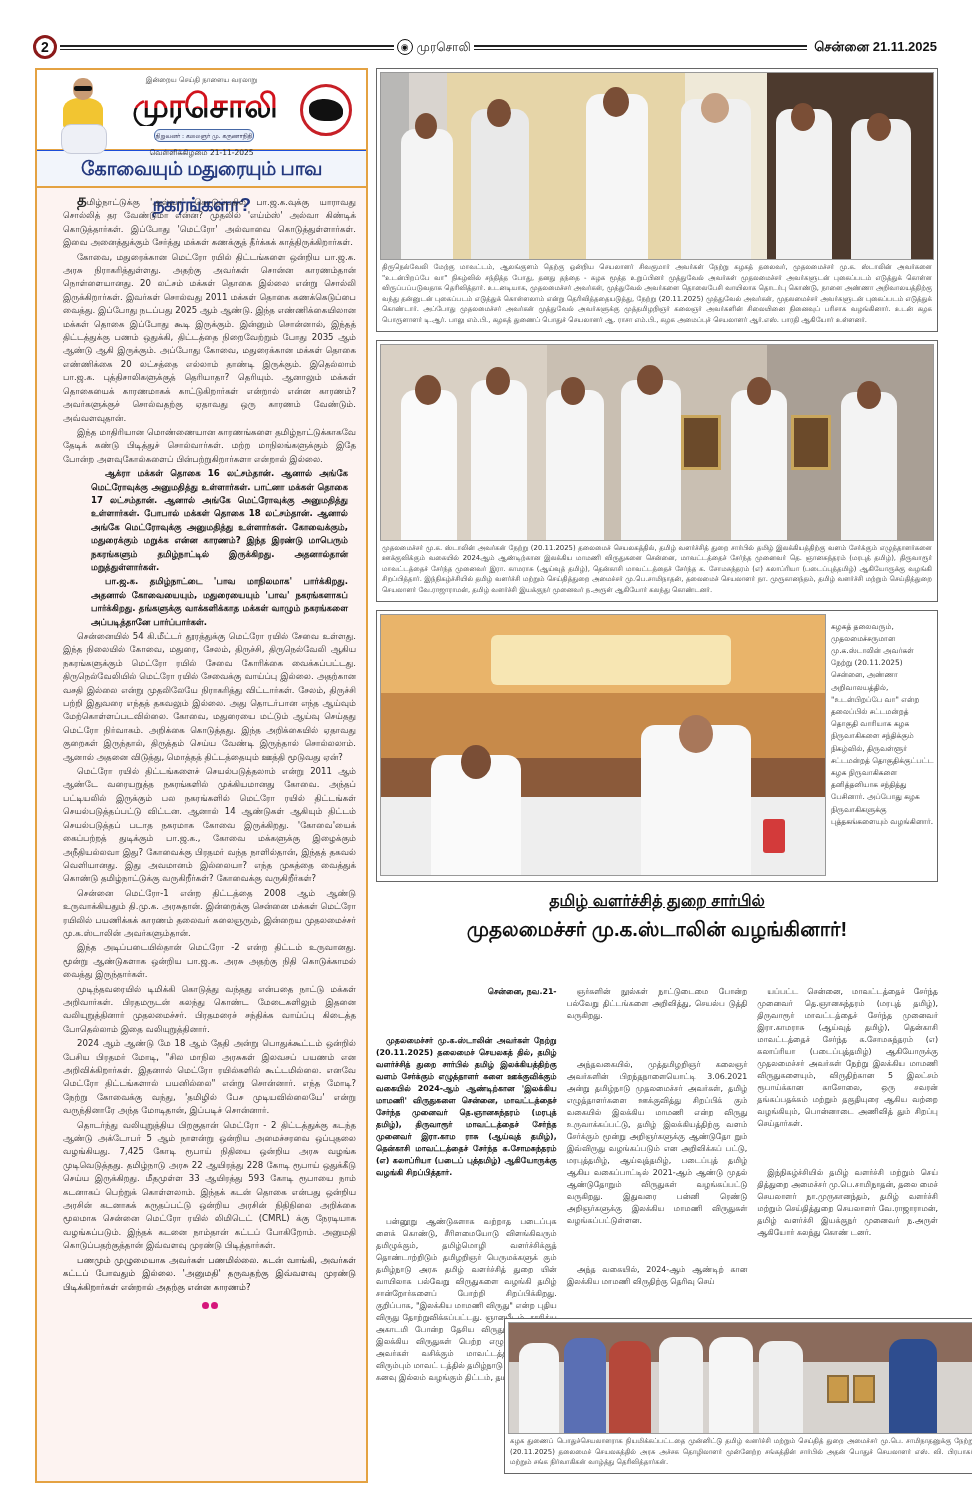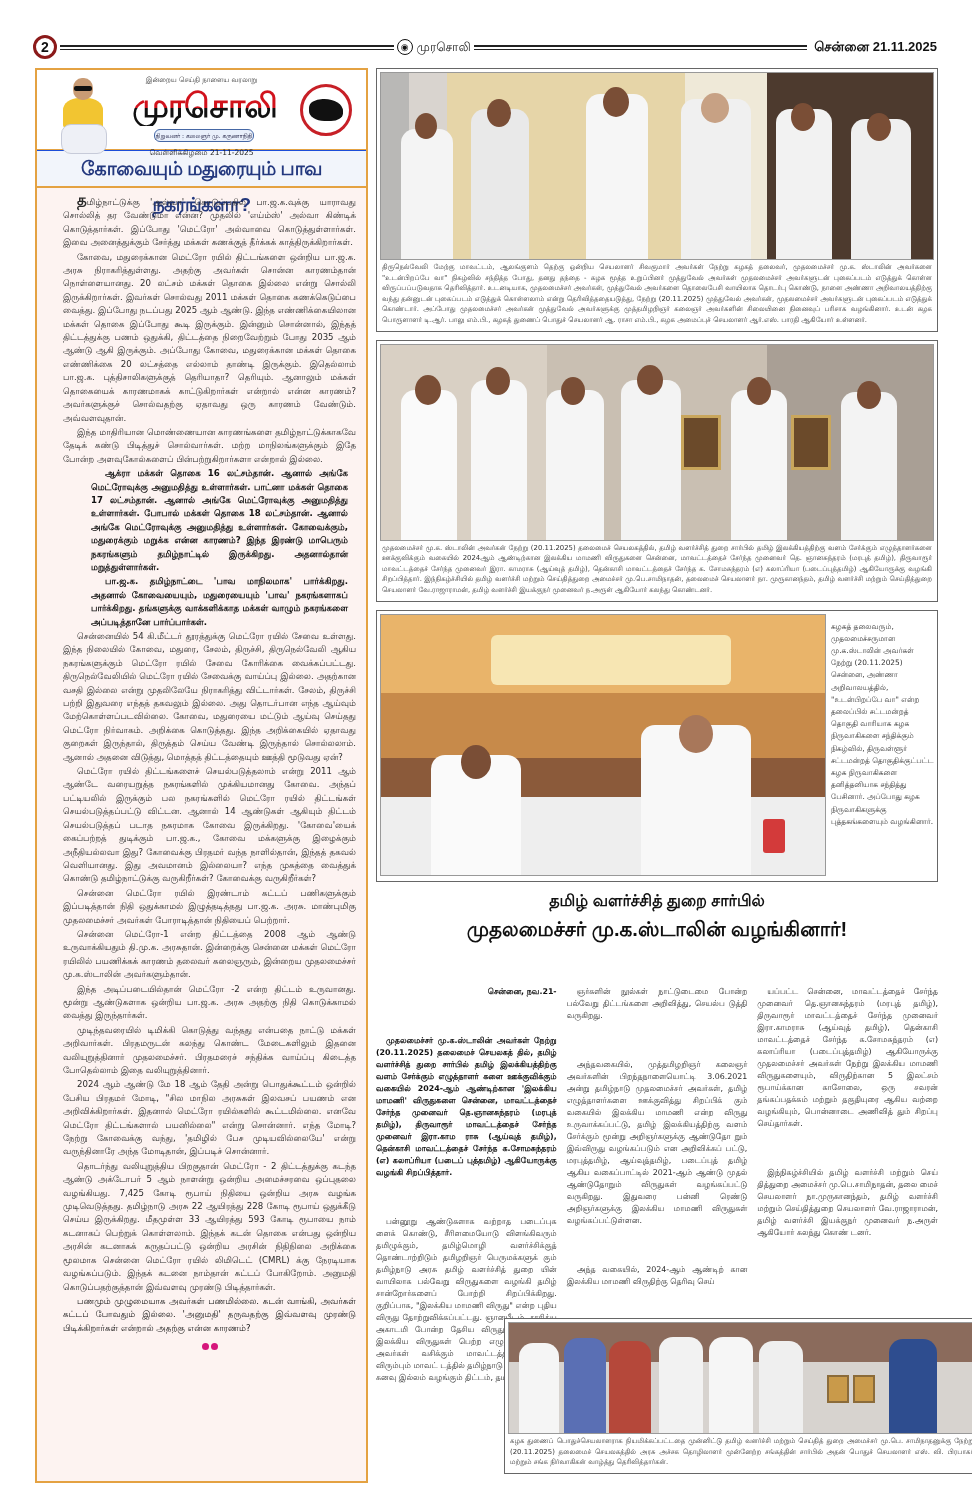--- a/index.html
+++ b/index.html
@@ -43,21 +43,21 @@
   .caption { font-size: 6.9px; line-height: 10.6px; color: #333; padding: 2px 2px 2px 2px; text-align: justify; }
 
   .p1 { height: 188px; background: linear-gradient(90deg, #b9b8b6 0 5%, #d9d4cf 5% 12%, #e6d5a8 12% 55%, #efe9d8 55% 70%, #4d3a2e 70% 100%); }
   .p2 { height: 197px; background: linear-gradient(90deg, #d9d0c4 0 30%, #c9bfb2 30% 70%, #a99f95 70% 100%); }
   .p3 { height: 262px; background: linear-gradient(180deg, #e9b46a 0 30%, #c78a4a 30% 55%, #8b5a3a 55% 70%, #eeeeee 70% 100%); }
   .p4 { height: 112px; background: linear-gradient(180deg, #8b6b5c 0 35%, #d7d3cf 35% 100%); }
 
   .person { position: absolute; bottom: 0; border-radius: 14px 14px 0 0; }
   .head-c { position: absolute; border-radius: 50%; background: #7a4e36; }
 
-  .award-kicker { text-align: center; margin-top: 10px; font-size: 16px; font-weight: bold; color: #111; font-family: "Liberation Sans", sans-serif; }
+  .award-kicker { text-align: center; margin-top: 10px; font-size: 16px; font-weight: bold; color: #111; text-decoration: underline; font-family: "Liberation Sans", sans-serif; }
   .award-title { text-align: center; margin-top: 2px; font-size: 25px; font-weight: 900; color: #e21d1d; letter-spacing: -1px; font-family: "Liberation Sans", sans-serif; line-height: 32px; }
   .award-sub { text-align: center; margin-top: 6px; font-size: 20px; font-weight: bold; color: #111; font-family: "Liberation Sans", sans-serif; }
   .cols3 { display: grid; grid-template-columns: 1fr 1fr 1fr; column-gap: 10px; margin-top: 6px; font-size: 7.9px; line-height: 12px; color: #2a2a2a; text-align: justify; }
   .cols3 p { text-indent: 10px; margin-bottom: 2px; margin-top: 37px; }
   .cols3 .lead-b { font-weight: bold; color: #111; }
   .side-cap { position: absolute; left: 454px; top: 10px; width: 104px; font-size: 7.4px; line-height: 12.2px; color: #333; }
 </style>
 </head>
 <body>
 
@@ -90,21 +90,20 @@
   </div>
   <div class="ed-headline">கோவையும் மதுரையும் பாவ நகரங்களா?</div>
   <div class="ed-body">
     <p class="lead">தமிழ்நாட்டுக்கு 'அல்வா' கொடுப்பதில் பா.ஜ.க.வுக்கு யாராவது சொல்லித் தர வேண்டுமா என்ன? முதலில் 'எய்ம்ஸ்' அல்வா கிண்டிக் கொடுத்தார்கள். இப்போது 'மெட்ரோ' அல்வாவை கொடுத்துள்ளார்கள். இவை அனைத்துக்கும் சேர்த்து மக்கள் கணக்குத் தீர்க்கக் காத்திருக்கிறார்கள்.</p>
     <p>கோவை, மதுரைக்கான மெட்ரோ ரயில் திட்டங்களை ஒன்றிய பா.ஜ.க. அரசு நிராகரித்துள்ளது. அதற்கு அவர்கள் சொன்ன காரணம்தான் நொள்ளையானது. 20 லட்சம் மக்கள் தொகை இல்லை என்று சொல்லி இருக்கிறார்கள். இவர்கள் சொல்வது 2011 மக்கள் தொகை கணக்கெடுப்பை வைத்து. இப்போது நடப்பது 2025 ஆம் ஆண்டு. இந்த எண்ணிக்கையிலான மக்கள் தொகை இப்போது கூடி இருக்கும். இன்னும் சொன்னால், இந்தத் திட்டத்துக்கு பணம் ஒதுக்கி, திட்டத்தை நிறைவேற்றும் போது 2035 ஆம் ஆண்டு ஆகி இருக்கும். அப்போது கோவை, மதுரைக்கான மக்கள் தொகை எண்ணிக்கை 20 லட்சத்தை எல்லாம் தாண்டி இருக்கும். இதெல்லாம் பா.ஜ.க. புத்திசாலிகளுக்குத் தெரியாதா? தெரியும். ஆனாலும் மக்கள் தொகையைக் காரணமாகக் காட்டுகிறார்கள் என்றால் என்ன காரணம்? அவர்களுக்குச் சொல்வதற்கு ஏதாவது ஒரு காரணம் வேண்டும். அவ்வளவுதான்.</p>
     <p>இந்த மாதிரியான மொண்ணையான காரணங்களை தமிழ்நாட்டுக்காகவே தேடிக் கண்டு பிடித்துச் சொல்வார்கள். மற்ற மாநிலங்களுக்கும் இதே போன்ற அளவுகோல்களைப் பின்பற்றுகிறார்களா என்றால் இல்லை.</p>
     <p class="bold">ஆக்ரா மக்கள் தொகை 16 லட்சம்தான். ஆனால் அங்கே மெட்ரோவுக்கு அனுமதித்து உள்ளார்கள். பாட்னா மக்கள் தொகை 17 லட்சம்தான். ஆனால் அங்கே மெட்ரோவுக்கு அனுமதித்து உள்ளார்கள். போபால் மக்கள் தொகை 18 லட்சம்தான். ஆனால் அங்கே மெட்ரோவுக்கு அனுமதித்து உள்ளார்கள். கோவைக்கும், மதுரைக்கும் மறுக்க என்ன காரணம்? இந்த இரண்டு மாபெரும் நகரங்களும் தமிழ்நாட்டில் இருக்கிறது. அதனால்தான் மறுத்துள்ளார்கள்.</p>
     <p class="bold">பா.ஜ.க. தமிழ்நாட்டை 'பாவ மாநிலமாக' பார்க்கிறது. அதனால் கோவையையும், மதுரையையும் 'பாவ' நகரங்களாகப் பார்க்கிறது. தங்களுக்கு வாக்களிக்காத மக்கள் வாழும் நகரங்களை அப்படித்தானே பார்ப்பார்கள்.</p>
     <p>சென்னையில் 54 கி.மீட்டர் தூரத்துக்கு மெட்ரோ ரயில் சேவை உள்ளது. இந்த நிலையில் கோவை, மதுரை, சேலம், திருச்சி, திருநெல்வேலி ஆகிய நகரங்களுக்கும் மெட்ரோ ரயில் சேவை கோரிக்கை வைக்கப்பட்டது. திருநெல்வேலியில் மெட்ரோ ரயில் சேவைக்கு வாய்ப்பு இல்லை. அதற்கான வசதி இல்லை என்று முதலிலேயே நிராகரித்து விட்டார்கள். சேலம், திருச்சி பற்றி இதுவரை எந்தத் தகவலும் இல்லை. அது தொடர்பான எந்த ஆய்வும் மேற்கொள்ளப்படவில்லை. கோவை, மதுரையை மட்டும் ஆய்வு செய்தது மெட்ரோ நிர்வாகம். அறிக்கை கொடுத்தது. இந்த அறிக்கையில் ஏதாவது குறைகள் இருந்தால், திருத்தம் செய்ய வேண்டி இருந்தால் சொல்லலாம். ஆனால் அதனை விடுத்து, மொத்தத் திட்டத்தையும் ஊத்தி மூடுவது ஏன்?</p>
     <p>மெட்ரோ ரயில் திட்டங்களைச் செயல்படுத்தலாம் என்று 2011 ஆம் ஆண்டே வரையறுத்த நகரங்களில் முக்கியமானது கோவை. அந்தப் பட்டியலில் இருக்கும் பல நகரங்களில் மெட்ரோ ரயில் திட்டங்கள் செயல்படுத்தப்பட்டு விட்டன. ஆனால் 14 ஆண்டுகள் ஆகியும் திட்டம் செயல்படுத்தப் படாத நகரமாக கோவை இருக்கிறது. 'கோவை'யைக் கைப்பற்றத் துடிக்கும் பா.ஜ.க., கோவை மக்களுக்கு இழைக்கும் அநீதியல்லவா இது? கோவைக்கு பிரதமர் வந்த நாளில்தான், இந்தத் தகவல் வெளியானது. இது அவமானம் இல்லையா? எந்த முகத்தை வைத்துக் கொண்டு தமிழ்நாட்டுக்கு வருகிறீர்கள்? கோவைக்கு வருகிறீர்கள்?</p>
-    <p>சென்னை மெட்ரோ ரயில் இரண்டாம் கட்டப் பணிகளுக்கும் இப்படித்தான் நிதி ஒதுக்காமல் இழுத்தடித்தது பா.ஜ.க. அரசு. மாண்புமிகு முதலமைச்சர் அவர்கள் போராடித்தான் நிதியைப் பெற்றார்.</p>
     <p>சென்னை மெட்ரோ-1 என்ற திட்டத்தை 2008 ஆம் ஆண்டு உருவாக்கியதும் தி.மு.க. அரசுதான். இன்றைக்கு சென்னை மக்கள் மெட்ரோ ரயிலில் பயணிக்கக் காரணம் தலைவர் கலைஞரும், இன்றைய முதலமைச்சர் மு.க.ஸ்டாலின் அவர்களும்தான்.</p>
     <p>இந்த அடிப்படையில்தான் மெட்ரோ -2 என்ற திட்டம் உருவானது. மூன்று ஆண்டுகளாக ஒன்றிய பா.ஜ.க. அரசு அதற்கு நிதி கொடுக்காமல் வைத்து இருந்தார்கள்.</p>
     <p>முடிந்தவரையில் டிமிக்கி கொடுத்து வந்தது என்பதை நாட்டு மக்கள் அறிவார்கள். பிரதமருடன் கலந்து கொண்ட மேடைகளிலும் இதனை வலியுறுத்தினார் முதலமைச்சர். பிரதமரைச் சந்திக்க வாய்ப்பு கிடைத்த போதெல்லாம் இதை வலியுறுத்தினார்.</p>
     <p>2024 ஆம் ஆண்டு மே 18 ஆம் தேதி அன்று பொதுக்கூட்டம் ஒன்றில் பேசிய பிரதமர் மோடி, "சில மாநில அரசுகள் இலவசப் பயணம் என அறிவிக்கிறார்கள். இதனால் மெட்ரோ ரயில்களில் கூட்டமில்லை. எனவே மெட்ரோ திட்டங்களால் பயனில்லை" என்று சொன்னார். எந்த மோடி? நேற்று கோவைக்கு வந்து, 'தமிழில் பேச முடியவில்லையே' என்று வருந்தினாரே அந்த மோடிதான், இப்படிச் சொன்னார்.</p>
     <p>தொடர்ந்து வலியுறுத்திய பிறகுதான் மெட்ரோ - 2 திட்டத்துக்கு கடந்த ஆண்டு அக்டோபர் 5 ஆம் நாளன்று ஒன்றிய அமைச்சரவை ஒப்புதலை வழங்கியது. 7,425 கோடி ரூபாய் நிதியை ஒன்றிய அரசு வழங்க முடிவெடுத்தது. தமிழ்நாடு அரசு 22 ஆயிரத்து 228 கோடி ரூபாய் ஒதுக்கீடு செய்ய இருக்கிறது. மீதமுள்ள 33 ஆயிரத்து 593 கோடி ரூபாயை நாம் கடனாகப் பெற்றுக் கொள்ளலாம். இந்தக் கடன் தொகை என்பது ஒன்றிய அரசின் கடனாகக் கருதப்பட்டு ஒன்றிய அரசின் நிதிநிலை அறிக்கை மூலமாக சென்னை மெட்ரோ ரயில் லிமிடெட் (CMRL) க்கு நேரடியாக வழங்கப்படும். இந்தக் கடனை நாம்தான் கட்டப் போகிறோம். அனுமதி கொடுப்பதற்குத்தான் இவ்வளவு முரண்டு பிடித்தார்கள்.</p>
     <p style="font-weight:normal;color:#111">பணமும் முழுமையாக அவர்கள் பணமில்லை. கடன் வாங்கி, அவர்கள் கட்டப் போவதும் இல்லை. 'அனுமதி' தருவதற்கு இவ்வளவு முரண்டு பிடிக்கிறார்கள் என்றால் அதற்கு என்ன காரணம்?</p>
     <div class="dots">
       <span class="dot"></span><span class="dot"></span>
     </div>
   </div>

